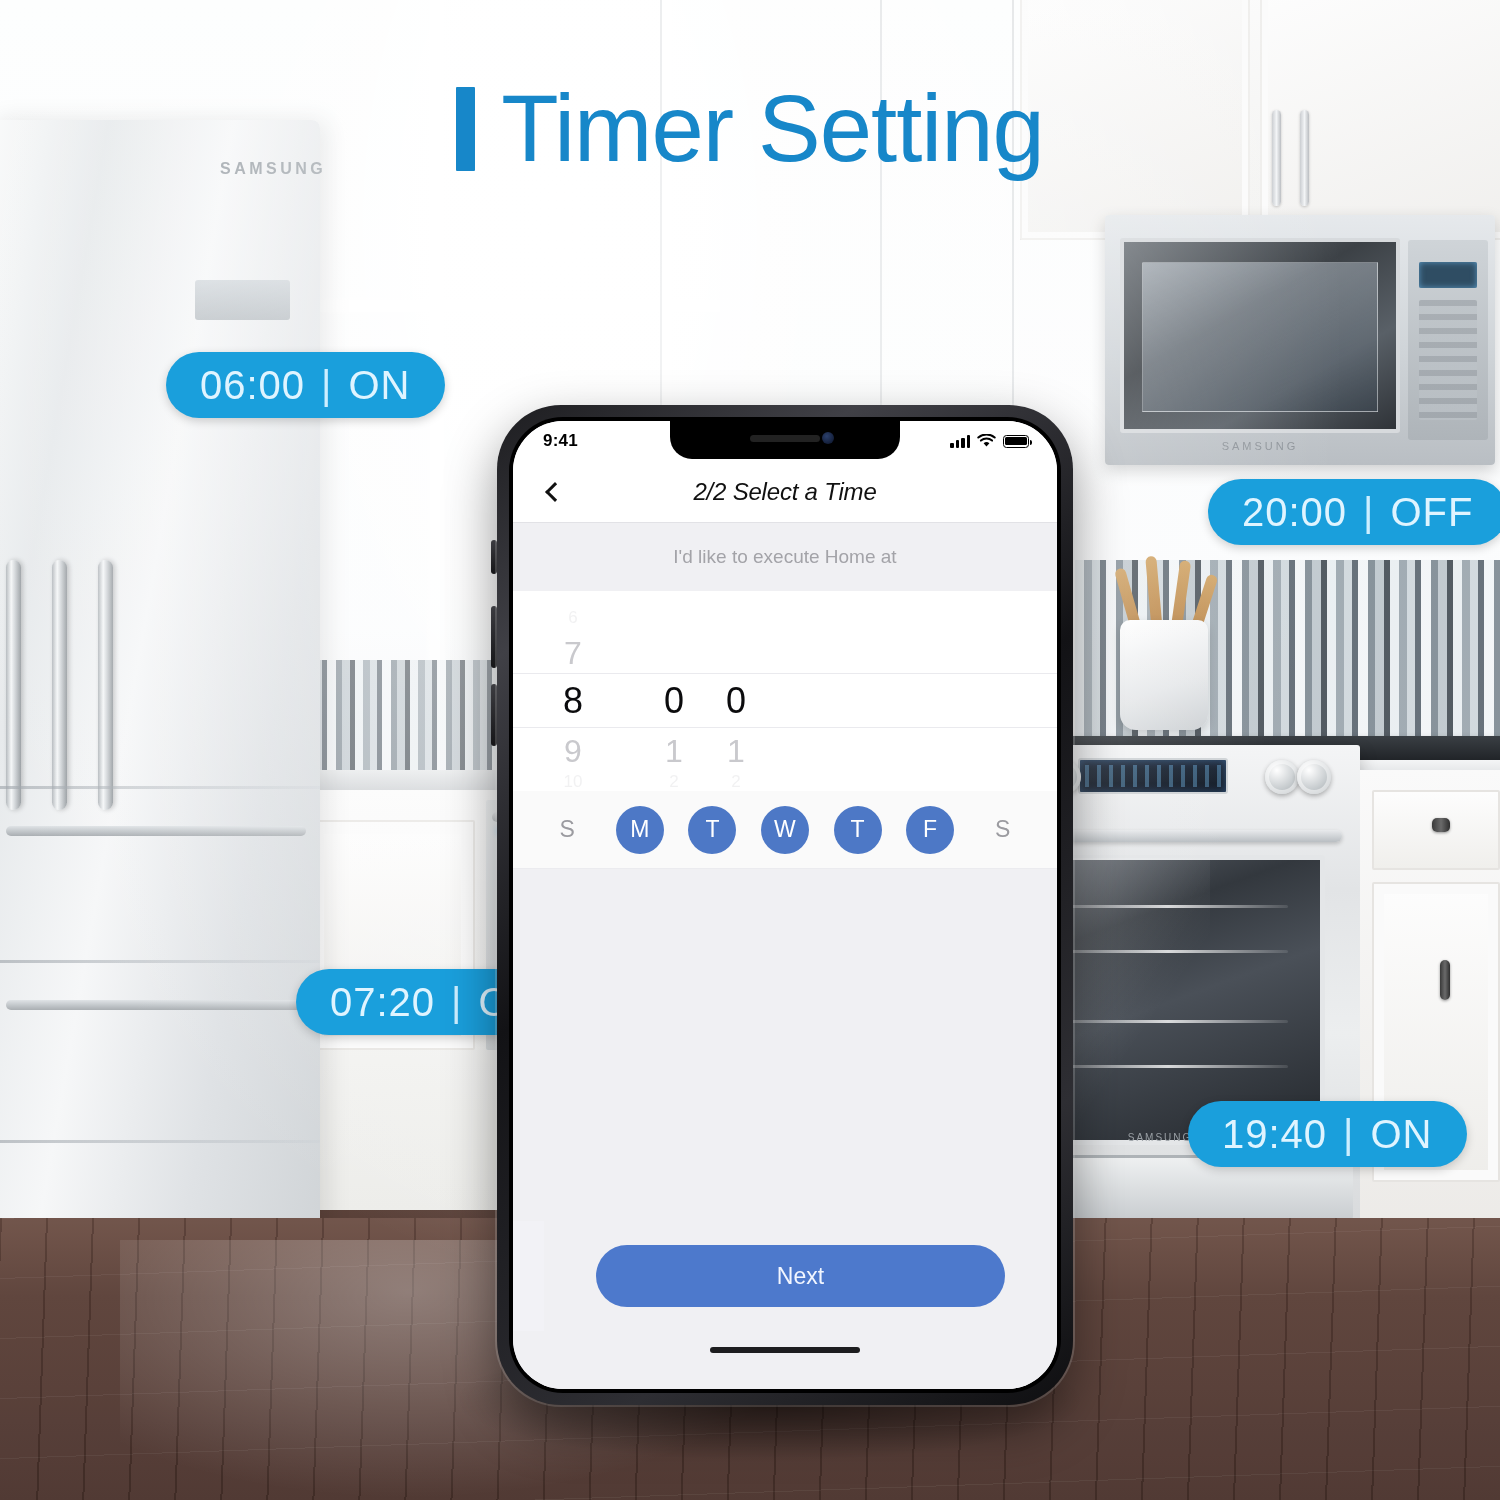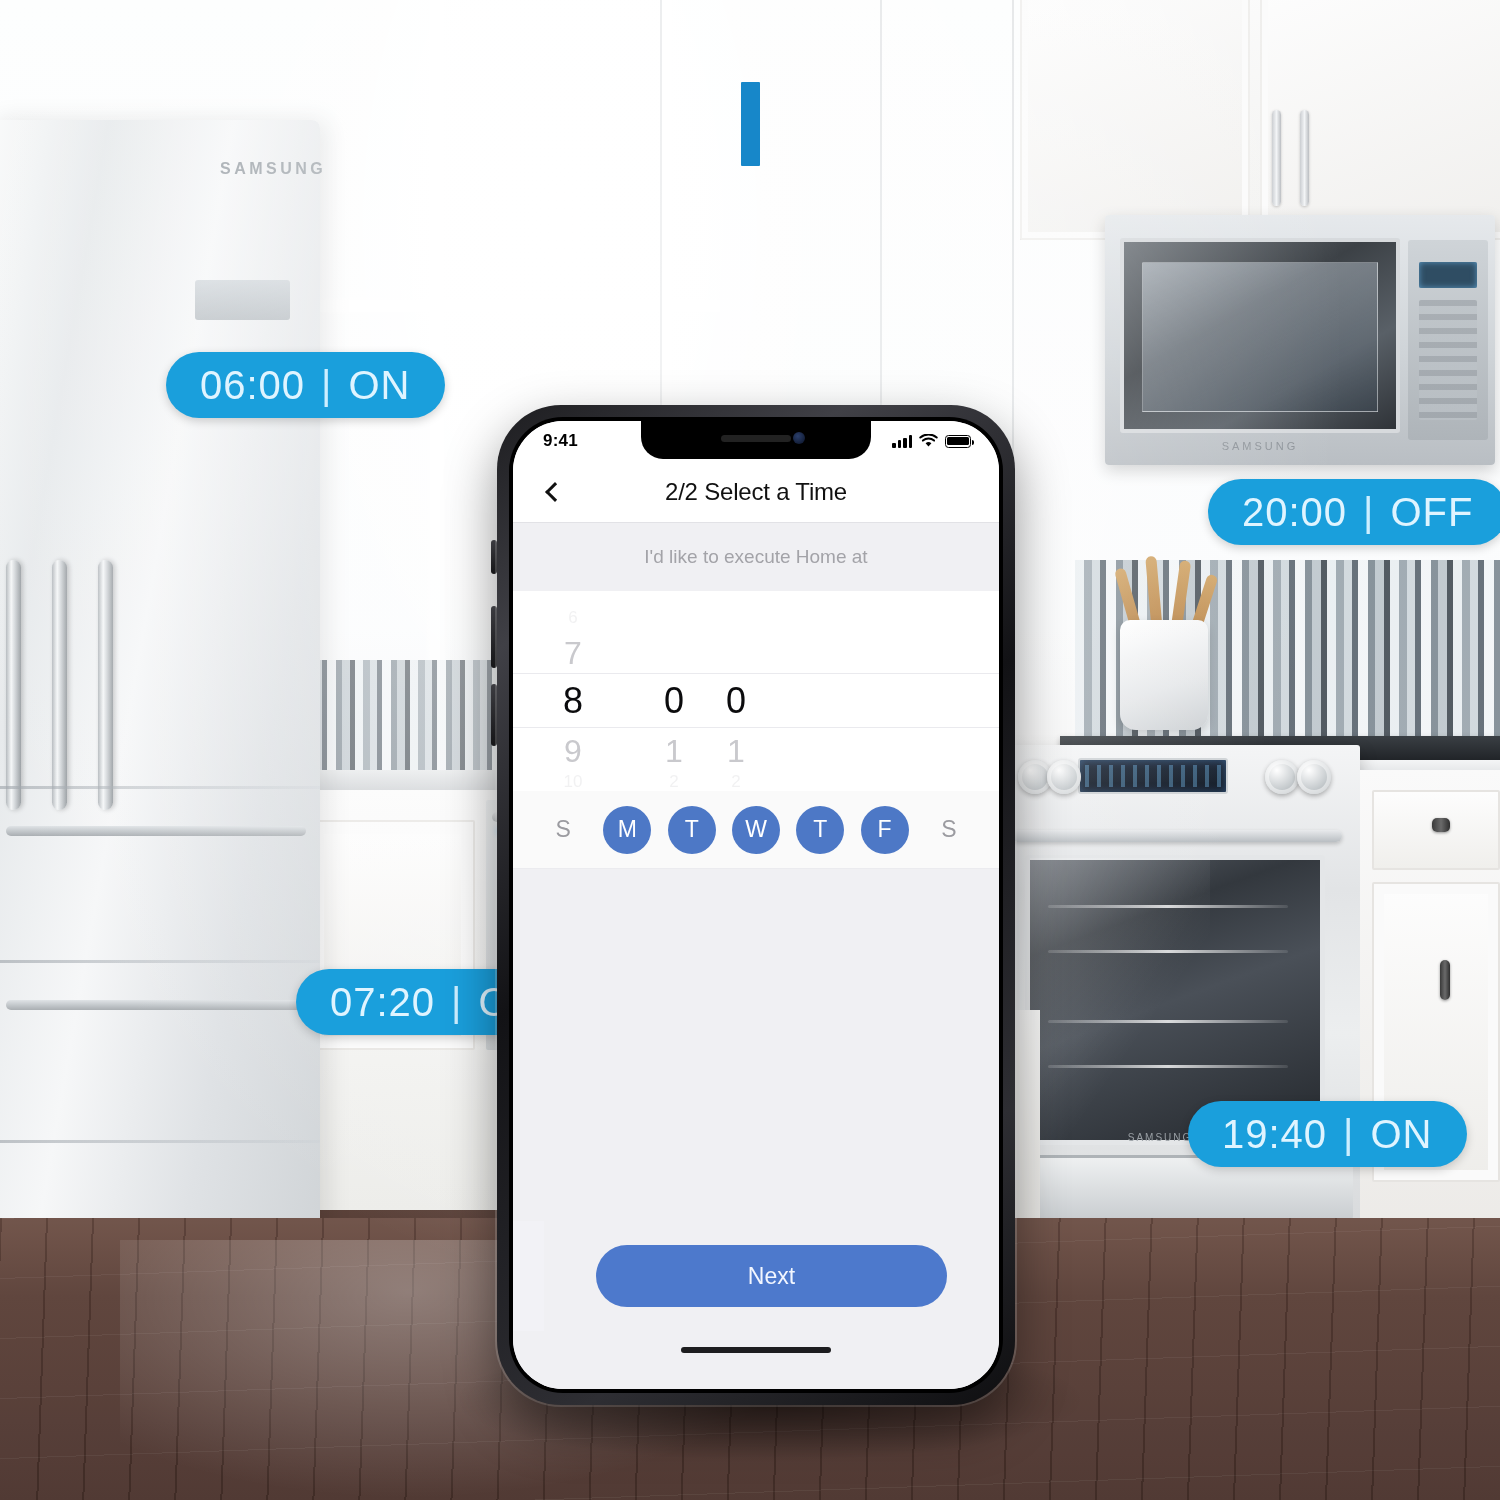--- a/index.html
+++ b/index.html
@@ -345,21 +345,21 @@
   }
   .pill .sep{ padding:0 16px; color:#cdeeff; }
   .pill-1{ left:166px; top:352px; }
   .pill-2{ left:1208px; top:479px; }
   .pill-3{ left:296px; top:969px; }
   .pill-4{ left:1188px; top:1101px; }
 
   
   .phone{
     position:absolute; left:497px; top:405px;
-    width:518px; height:1000px;
+    width:576px; height:1000px;
     background:linear-gradient(145deg,#1d1d20,#404046 18%,#121215 45%,#2e2e33 78%,#0e0e10);
     border-radius:64px;
     box-shadow:0 22px 52px rgba(0,0,0,.42), 0 0 0 2px rgba(255,255,255,.22);
     padding:12px;
     z-index:5;
   }
   .phone-inner{
     width:100%; height:100%;
     background:#000; border-radius:54px; padding:4px;
   }
@@ -416,20 +416,21 @@
     content:""; position:absolute; right:-4px; top:4px;
     width:2px; height:5px; background:#000; border-radius:0 2px 2px 0;
   }
   .batt span{ display:block; height:100%; width:100%; background:#000; border-radius:1.5px;}
 
   
   .navbar{
     height:62px; background:#fff;
     display:flex; align-items:center; position:relative;
     border-bottom:1px solid #e2e2e6;
+    font-style:italic;
   }
   .back-btn{
     position:absolute; left:22px; width:40px; height:40px;
     display:flex; align-items:center; justify-content:center;
     cursor:pointer;
   }
   .chev{
     width:14px; height:14px;
     border-left:3.2px solid #111; border-bottom:3.2px solid #111;
     transform:rotate(45deg);
@@ -604,20 +605,21 @@
   <div class="fridge-foot"></div>
 
   <div class="floor"></div>
   <div class="floor-glare"></div>
   <div class="floor-shadow"></div>
   <div class="haze"></div>
 </div>
 
 <div class="title-wrap">
   <div class="title-bar"></div>
+  <div class="title-text">Timer Setting</div>
 </div>
 
 <div class="pill pill-1">
   <span>06:00</span>
   <span class="sep">|</span>
   <span>ON</span>
 </div>
 <div class="pill pill-2">
   <span>20:00</span>
   <span class="sep">|</span>

